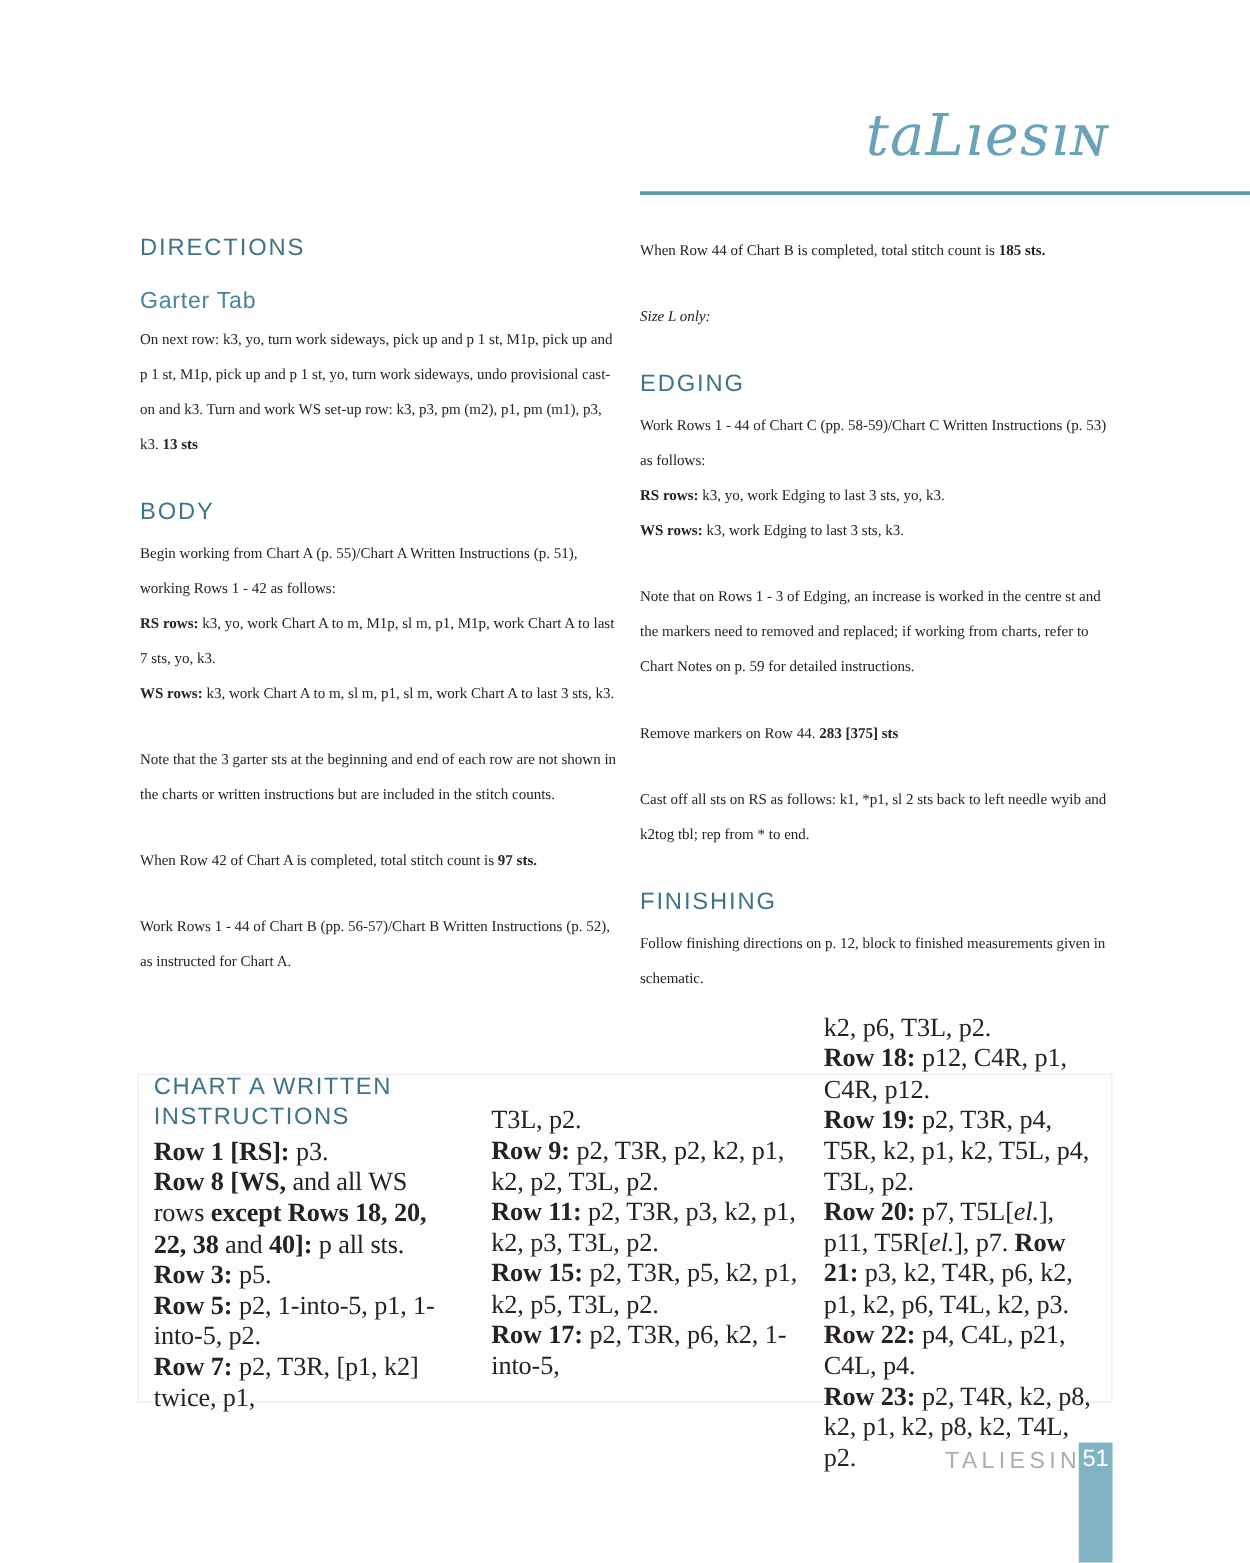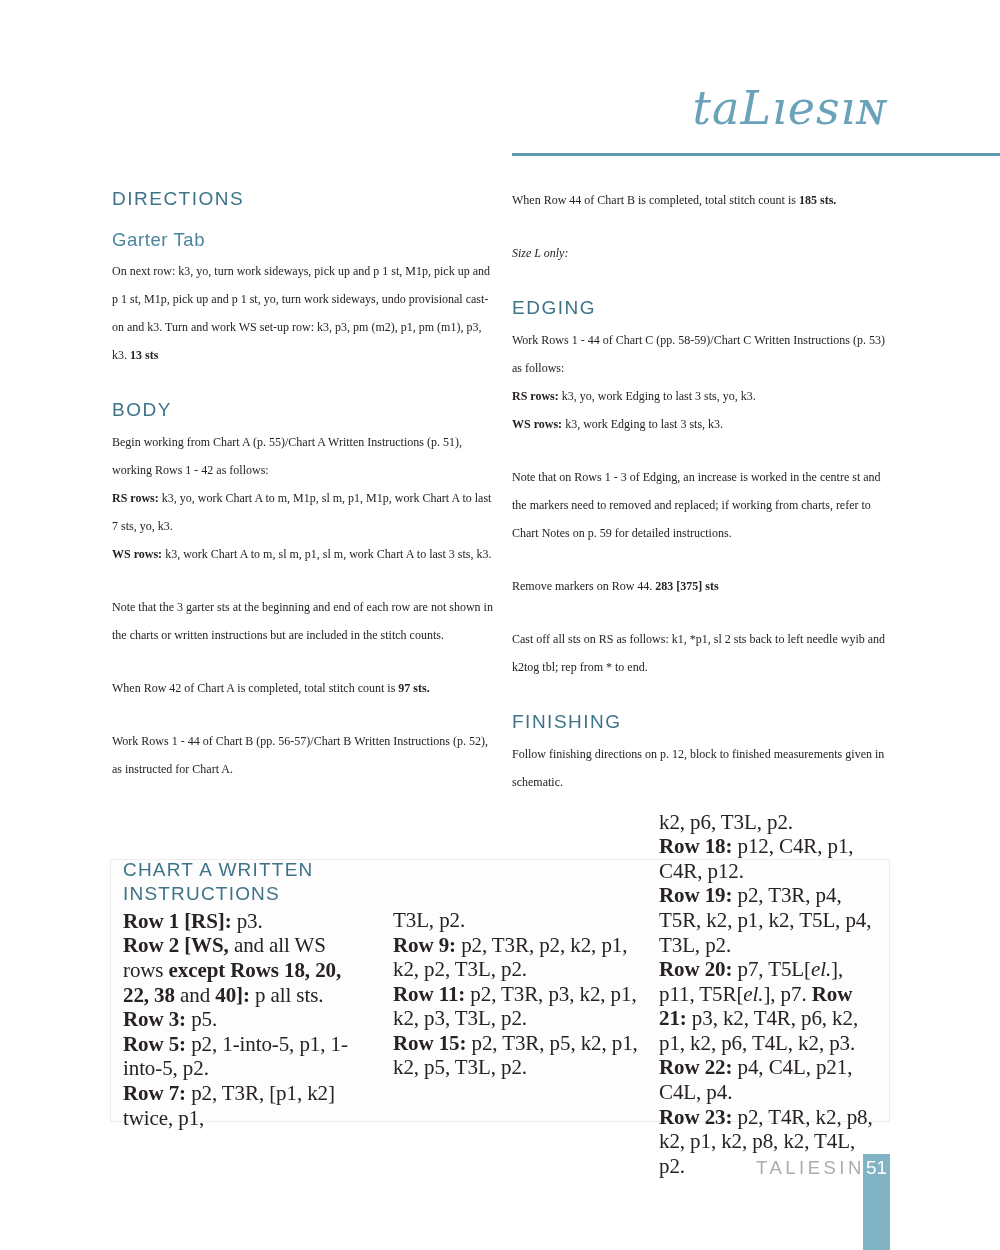--- a/index.html
+++ b/index.html
@@ -105,31 +105,32 @@
   <p class="para gap"><span>Cast off all sts on RS as follows: k1, *p1, sl 2 sts back to left needle wyib and k2tog tbl; rep from * to end.</span></p>
 
   <h2 class="section">FINISHING</h2>
   <p class="para"><span>Follow finishing directions on p. 12, block to finished measurements given in schematic.</span></p>
 </div>
 
 <div class="chart-panel">
   <div class="chart-col chart-col-1">
     <h4 class="chart-heading">CHART A WRITTEN INSTRUCTIONS</h4>
     <p class="chart-row"><b>Row 1 [RS]:</b><span> p3.</span></p>
-    <p class="chart-row"><b>Row 2 [WS,</b><span> and all WS rows </span><b>except Rows 18, 20, 22, 38</b><span> and </span><b>40]:</b><span> p all sts.</span></p>
+    <p class="chart-row"><b>Row 8 [WS,</b><span> and all WS rows </span><b>except Rows 18, 20, 22, 38</b><span> and </span><b>40]:</b><span> p all sts.</span></p>
     <p class="chart-row"><b>Row 3:</b><span> p5.</span></p>
     <p class="chart-row"><b>Row 5:</b><span> p2, 1-into-5, p1, 1-into-5, p2.</span></p>
     <p class="chart-row"><b>Row 7:</b><span> p2, T3R, [p1, k2] twice, p1,</span></p>
   </div>
   <div class="divider"></div>
   <div class="chart-col chart-col-2">
     <p class="chart-row"><span>T3L, p2.</span></p>
     <p class="chart-row"><b>Row 9:</b><span> p2, T3R, p2, k2, p1, k2, p2, T3L, p2.</span></p>
     <p class="chart-row"><b>Row 11:</b><span> p2, T3R, p3, k2, p1, k2, p3, T3L, p2.</span></p>
     <p class="chart-row"><b>Row 15:</b><span> p2, T3R, p5, k2, p1, k2, p5, T3L, p2.</span></p>
+    <p class="chart-row"><b>Row 17:</b><span> p2, T3R, p6, k2, 1-into-5,</span></p>
   </div>
   <div class="divider"></div>
   <div class="chart-col chart-col-3">
     <p class="chart-row"><span>k2, p6, T3L, p2.</span></p>
     <p class="chart-row"><b>Row 18:</b><span> p12, C4R, p1, C4R, p12.</span></p>
     <p class="chart-row"><b>Row 19:</b><span> p2, T3R, p4, T5R, k2, p1, k2, T5L, p4, T3L, p2.</span></p>
     <p class="chart-row"><b>Row 20:</b><span> p7, T5L[</span><i>el.</i><span>], p11, T5R[</span><i>el.</i><span>], p7. </span><b>Row 21:</b><span> p3, k2, T4R, p6, k2, p1, k2, p6, T4L, k2, p3.</span></p>
     <p class="chart-row"><b>Row 22:</b><span> p4, C4L, p21, C4L, p4.</span></p>
     <p class="chart-row"><b>Row 23:</b><span> p2, T4R, k2, p8, k2, p1, k2, p8, k2, T4L, p2.</span></p>
   </div>

